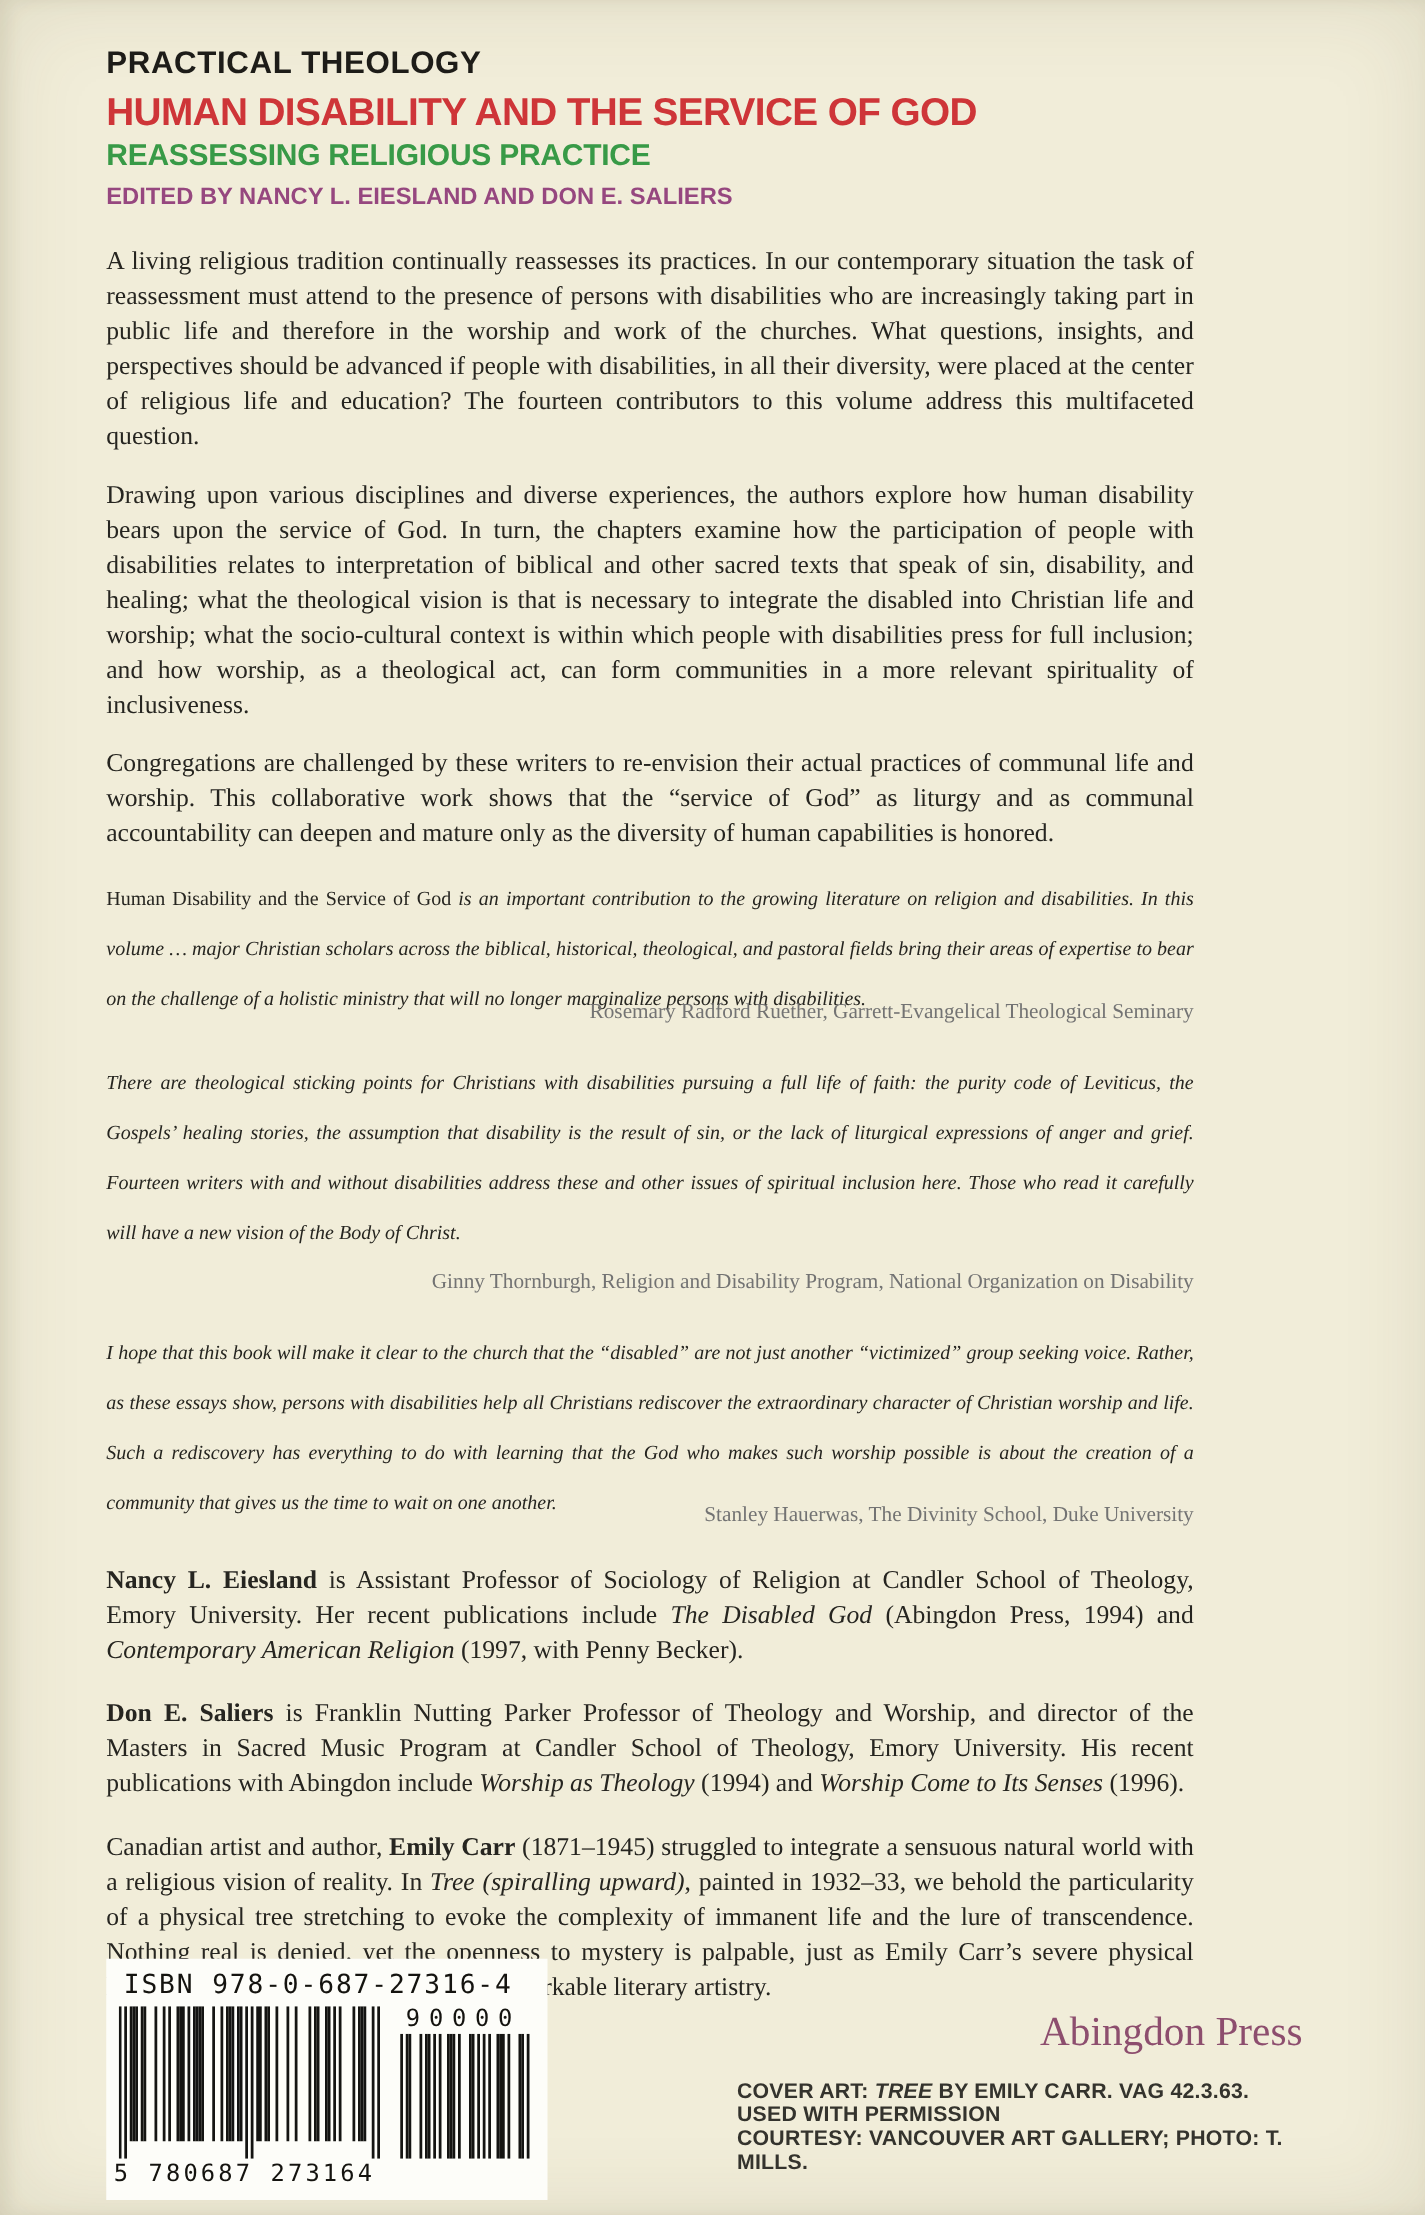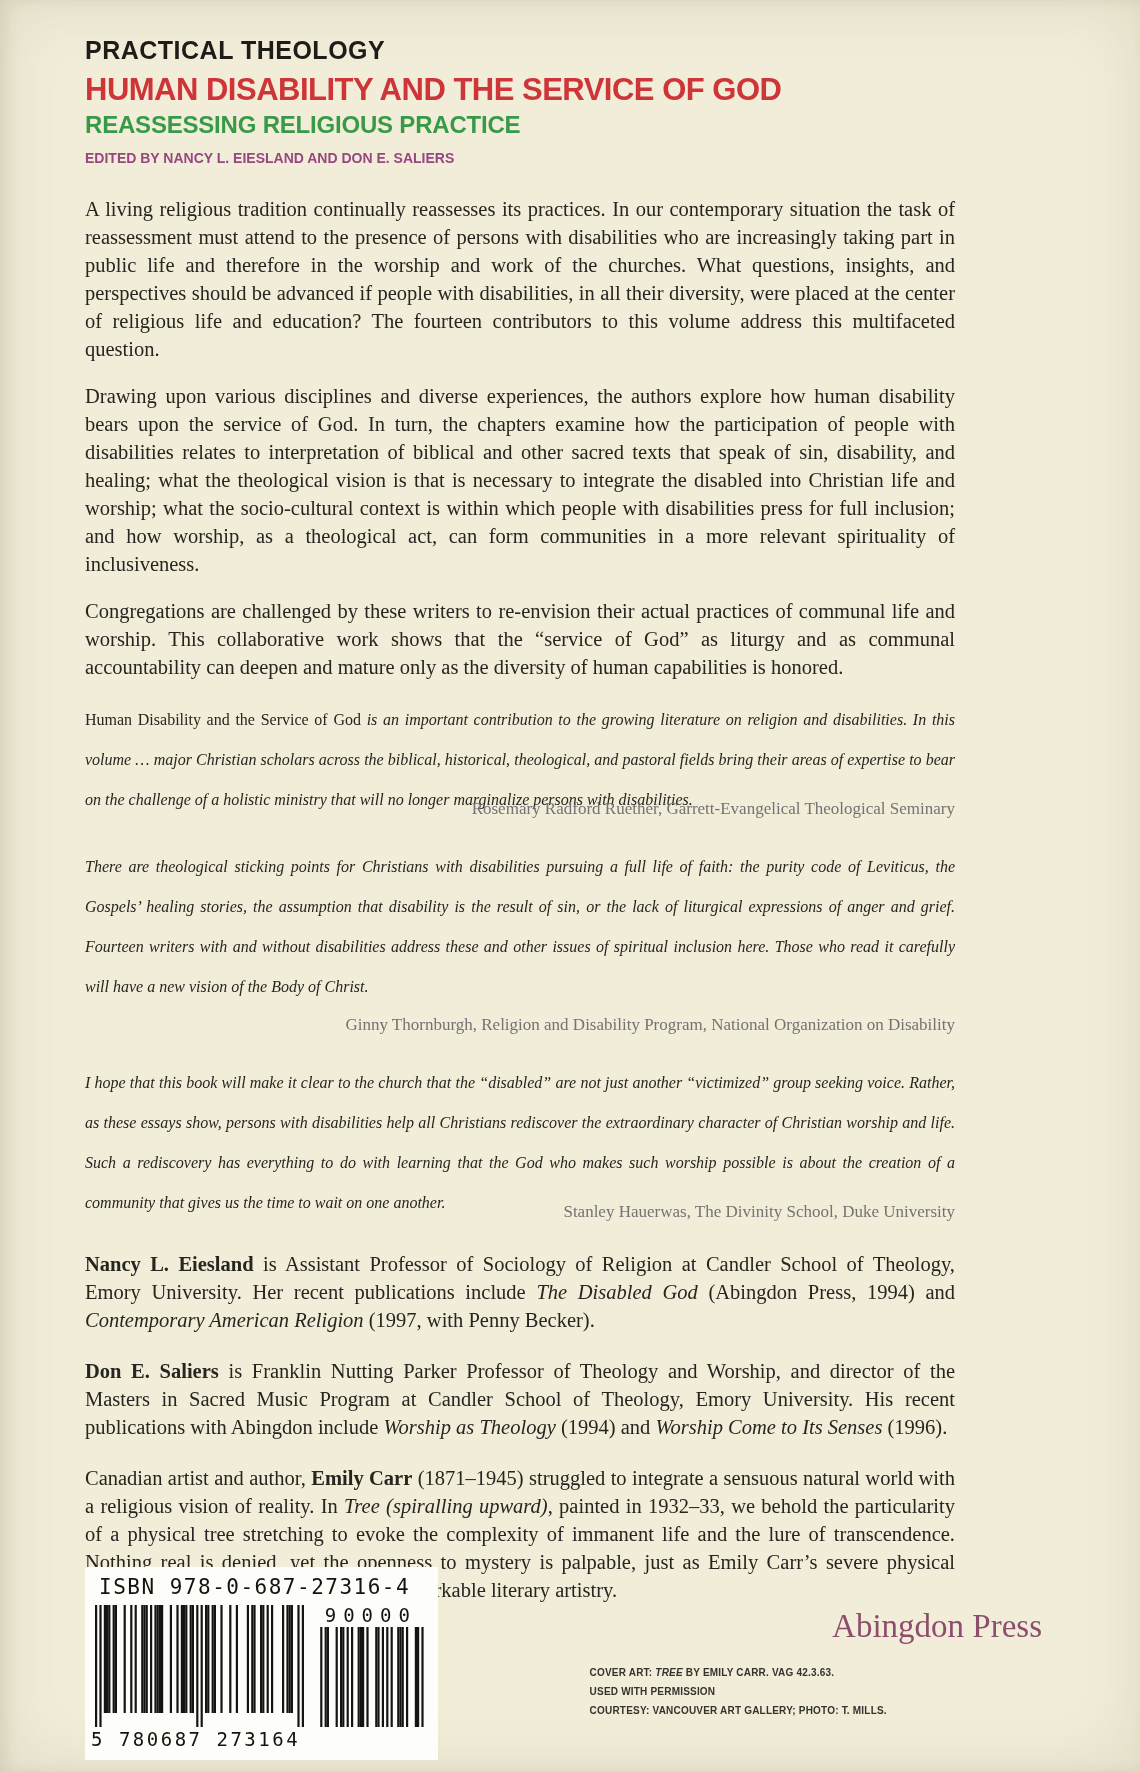--- a/index.html
+++ b/index.html
@@ -50,21 +50,21 @@
     font-weight: bold;
     font-size: 24px;
     line-height: 30px;
     letter-spacing: -0.2px;
     color: var(--subtitle_green);
     margin: 0 0 7px 0;
   }
   .editedby {
     font-family: "Liberation Sans", sans-serif;
     font-weight: bold;
-    font-size: 14px;
+    font-size: 19px;
     line-height: 22px;
     color: var(--edited_by_purple);
     margin-bottom: 26px;
   }
 
   p.body, p.bio {
     font-size: 20.5px;
     line-height: 28px;
     text-align: justify;
     margin: 0 0 19px 0;
@@ -143,21 +143,21 @@
     font-size: 33px;
     line-height: 34px;
     color: var(--publisher_plum);
     text-align: right;
     padding-right: 18px;
   }
   .credits {
     margin-top: 20px;
     margin-left: 128px;
     font-family: "Liberation Sans", sans-serif;
-    font-size: 10px;
+    font-size: 17px;
     line-height: 19px;
     letter-spacing: 0.2px;
     font-weight: bold;
     color: #34332d;
   }
 </style>
 </head>
 <body>
 
 <div class="cover">

